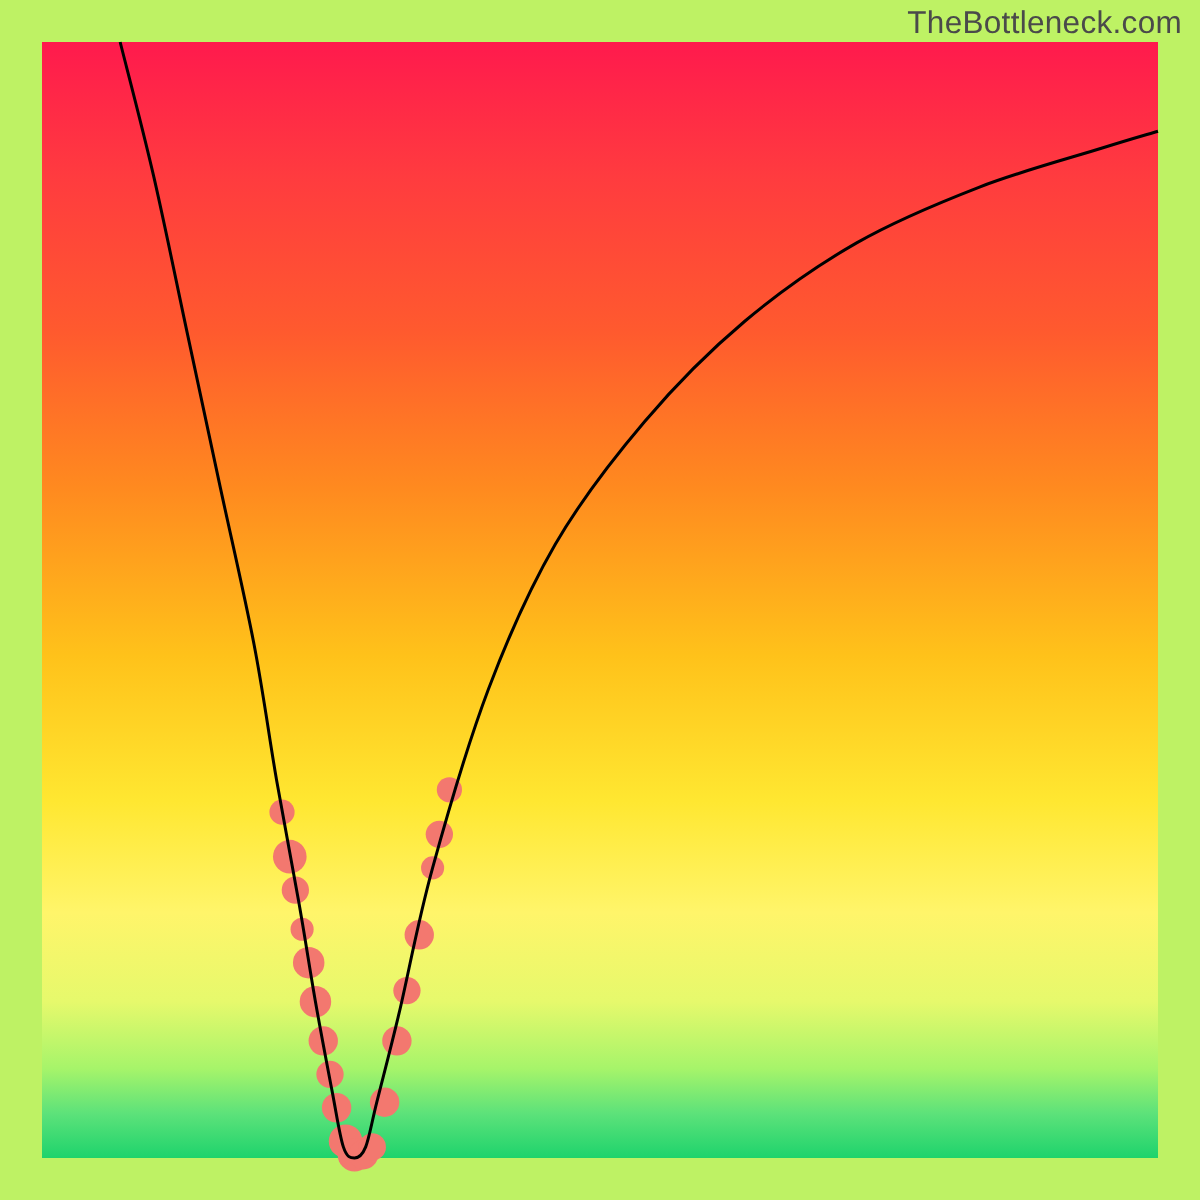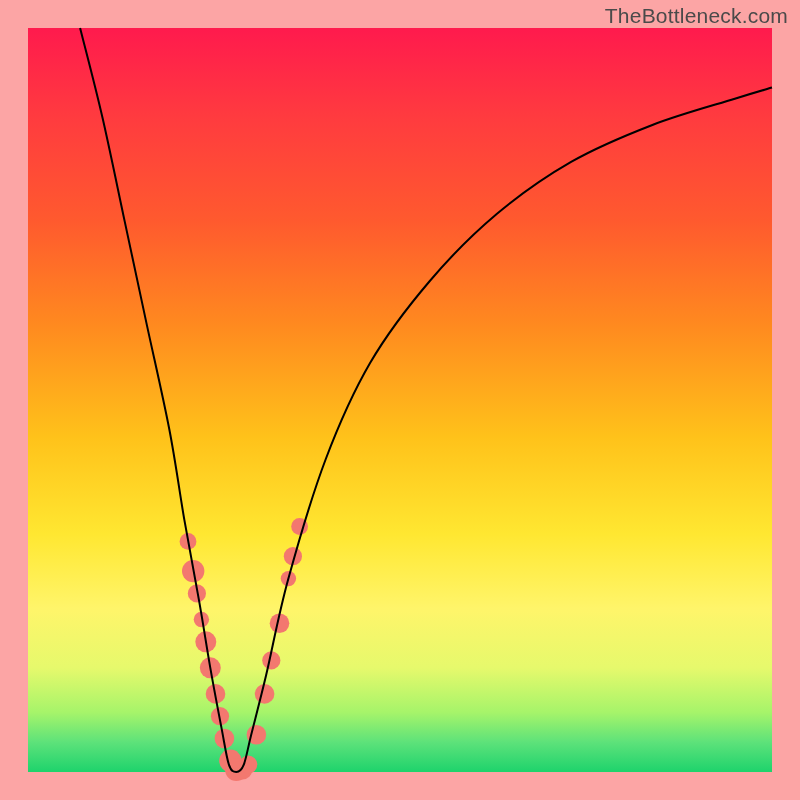--- a/index.html
+++ b/index.html
@@ -10,21 +10,21 @@
     overflow: hidden;
     background: #000;
     font-family: Arial, Helvetica, sans-serif;
   }
   .frame {
     position: absolute;
     top: 0;
     left: 0;
     width: 800px;
     height: 800px;
-    background: #fca5a5;
+    background: #bef264;
   }
   .plot {
     position: absolute;
     top: 28px;
     left: 28px;
     width: 744px;
     height: 744px;
   }
   .gradient-bg {
     position: absolute;

